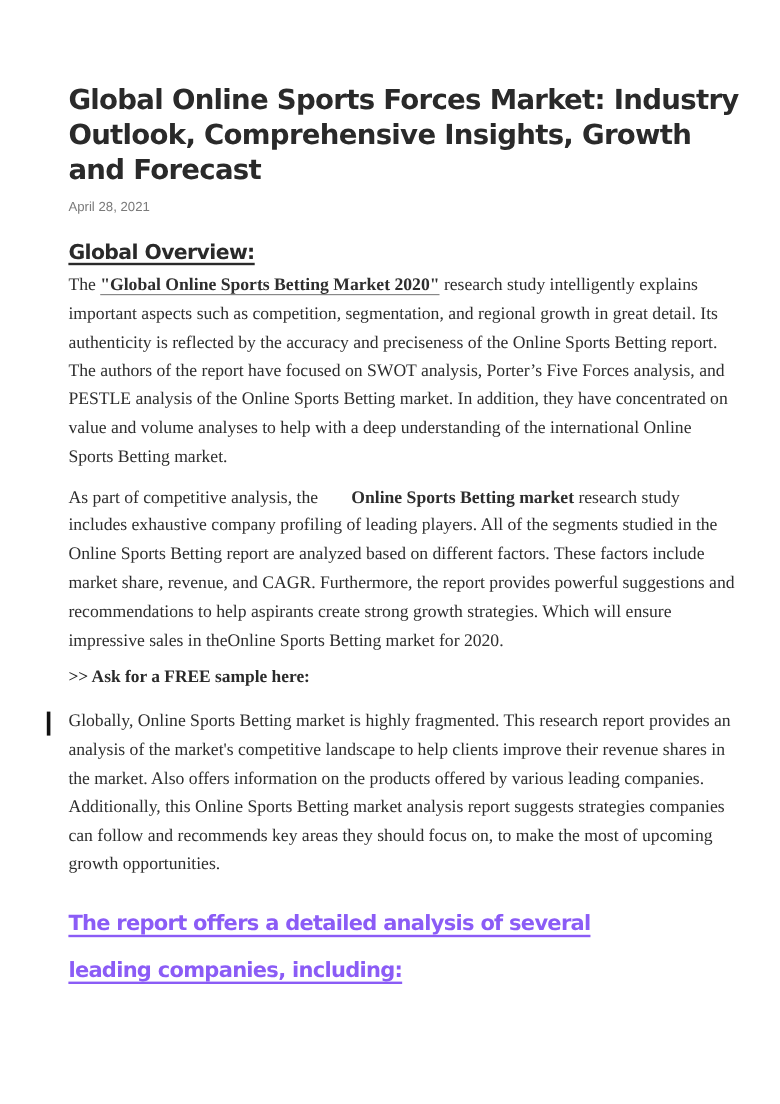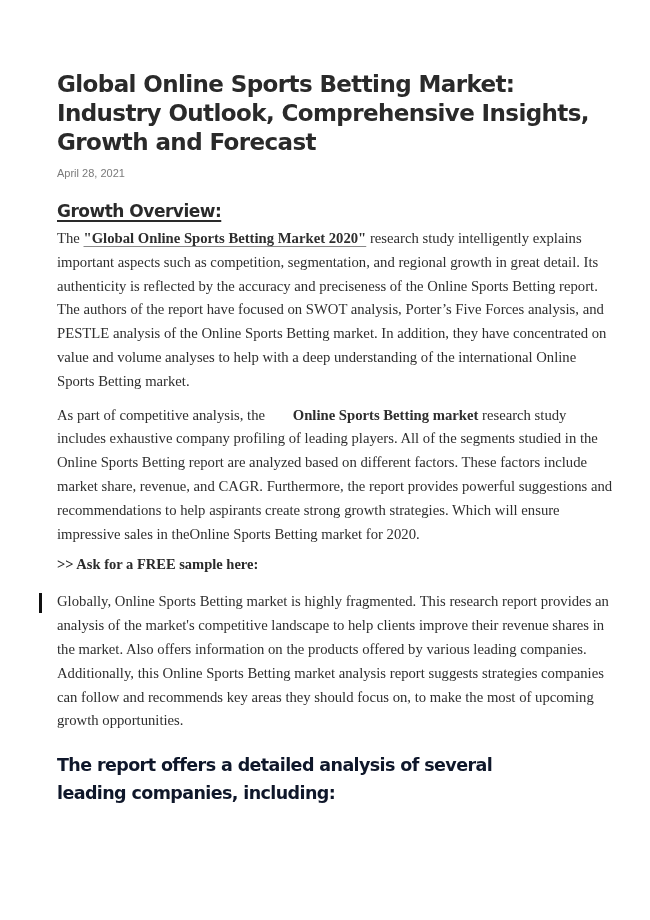--- a/index.html
+++ b/index.html
@@ -90,37 +90,38 @@
       color: #2e2e2e;
       text-decoration: underline;
       text-decoration-color: #777;
       text-underline-offset: 3px;
       letter-spacing: -0.1px;
     }
     .subheading {
       font-family: "DejaVu Sans", sans-serif;
       font-weight: bold;
       font-size: 17.5px;
-      line-height: 28px;
+      line-height: 39px;
       letter-spacing: -0.6px;
-      color: #0f172a;
+      color: #8b5cf6;
+      text-decoration: underline;
       text-decoration-thickness: 1.5px;
       text-underline-offset: 4px;
       margin: 18px 0 0 0;
       width: 480px;
     }
   </style>
 </head>
 <body>
 
 <div class="article">
-  <h1 class="title">Global Online Sports Betting Market: Industry Outlook, Comprehensive Insights, Growth and Forecast</h1>
+  <h1 class="title">Global Online Sports Forces Market: Industry Outlook, Comprehensive Insights, Growth and Forecast</h1>
   <div class="date">April 28, 2021</div>
 
-  <h2 class="section-heading">Growth Overview:</h2>
+  <h2 class="section-heading">Global Overview:</h2>
 
   <p><span>The </span><span class="quoted-title">"Global Online Sports Betting Market 2020"</span><span> research study intelligently explains important aspects such as competition, segmentation, and regional growth in great detail. Its authenticity is reflected by the accuracy and preciseness of the Online Sports Betting report. The authors of the report have focused on SWOT analysis, Porter’s Five Forces analysis, and PESTLE analysis of the Online Sports Betting market. In addition, they have concentrated on value and volume analyses to help with a deep understanding of the international Online Sports Betting market.</span></p>
 
   <p><span>As part of competitive analysis, the </span><span class="bold">Online Sports Betting market</span><span> research study includes exhaustive company profiling of leading players. All of the segments studied in the Online Sports Betting report are analyzed based on different factors. These factors include market share, revenue, and CAGR. Furthermore, the report provides powerful suggestions and recommendations to help aspirants create strong growth strategies. Which will ensure impressive sales in theOnline Sports Betting market for 2020.</span></p>
 
   <div class="cta">&gt;&gt; Ask for a FREE sample here:</div>
 
   <div class="link-block">
     <span class="link-bar"></span>
   </div>

